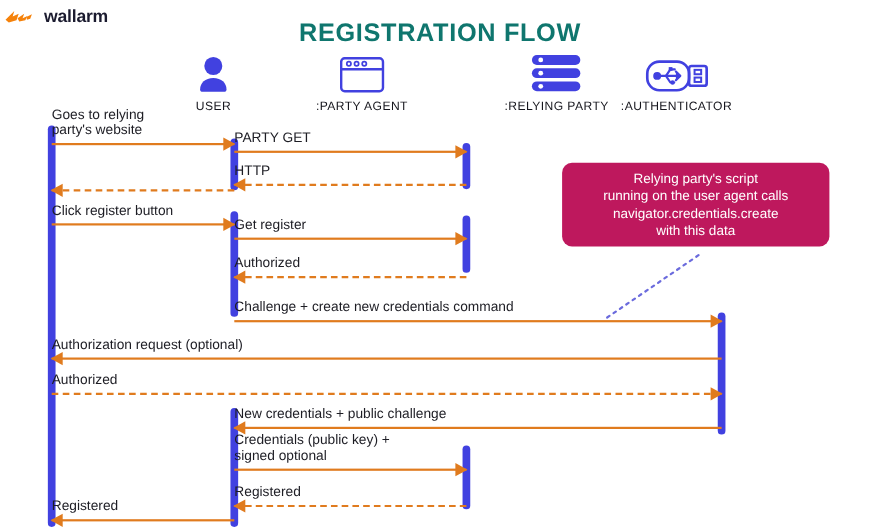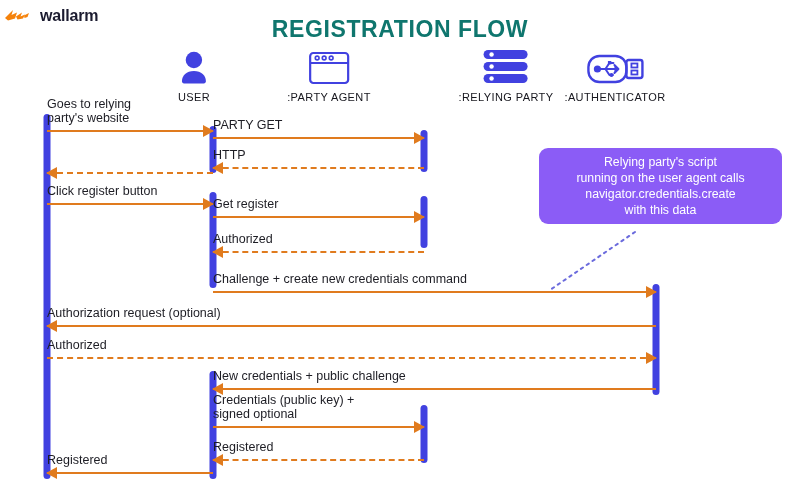--- a/index.html
+++ b/index.html
@@ -215,20 +215,20 @@
         <div class="msg-line "></div>
         <div class="arrow left"></div>
         <div class="msg-label">Registered</div>
       </div>
     </div>
 
   <svg class="leader" style="left:540px;top:228px;" width="120" height="66">
     <line x1="95" y1="4" x2="10" y2="62" stroke="#6b6bdd" stroke-width="2" stroke-dasharray="2.5 4.5" stroke-linecap="round"></line>
   </svg>
 
-  <div class="callout" id="callout" style="left: 511px; top: 148px; width: 243px; height: 76px; background: #8b5cf6; margin-left: 28px;">
+  <div class="callout" id="callout" style="left: 511px; top: 148px; width: 243px; height: 76px; background: #be185d;">
     <span>Relying party's script
 running on the user agent calls
 navigator.credentials.create
 with this data</span>
   </div>
 
 </div>
 
 </body></html>

